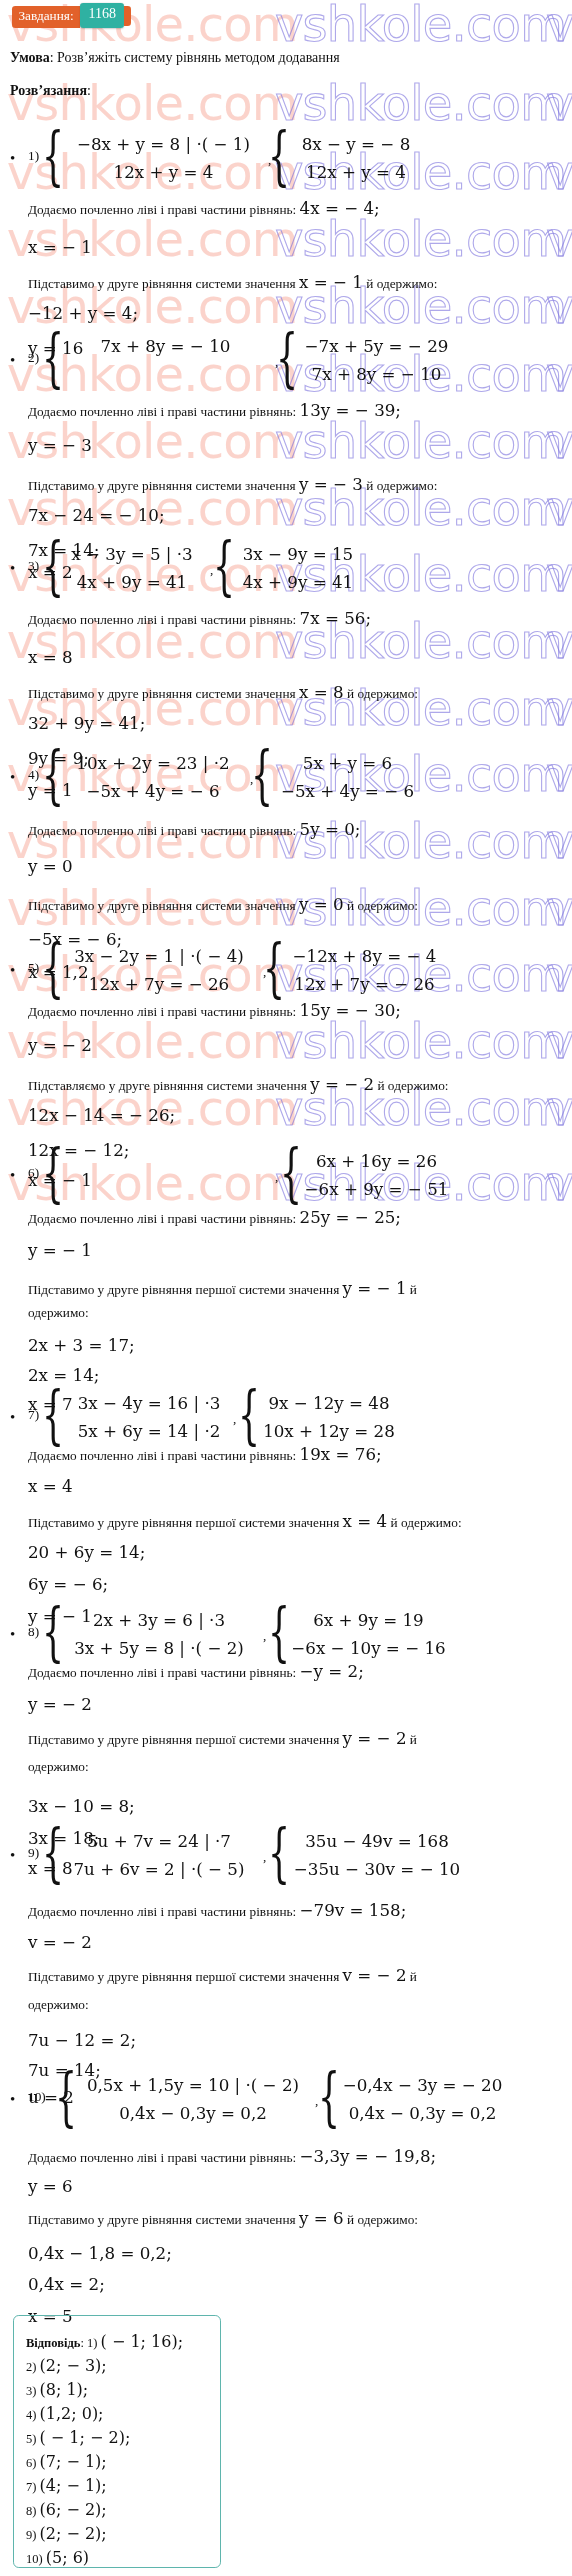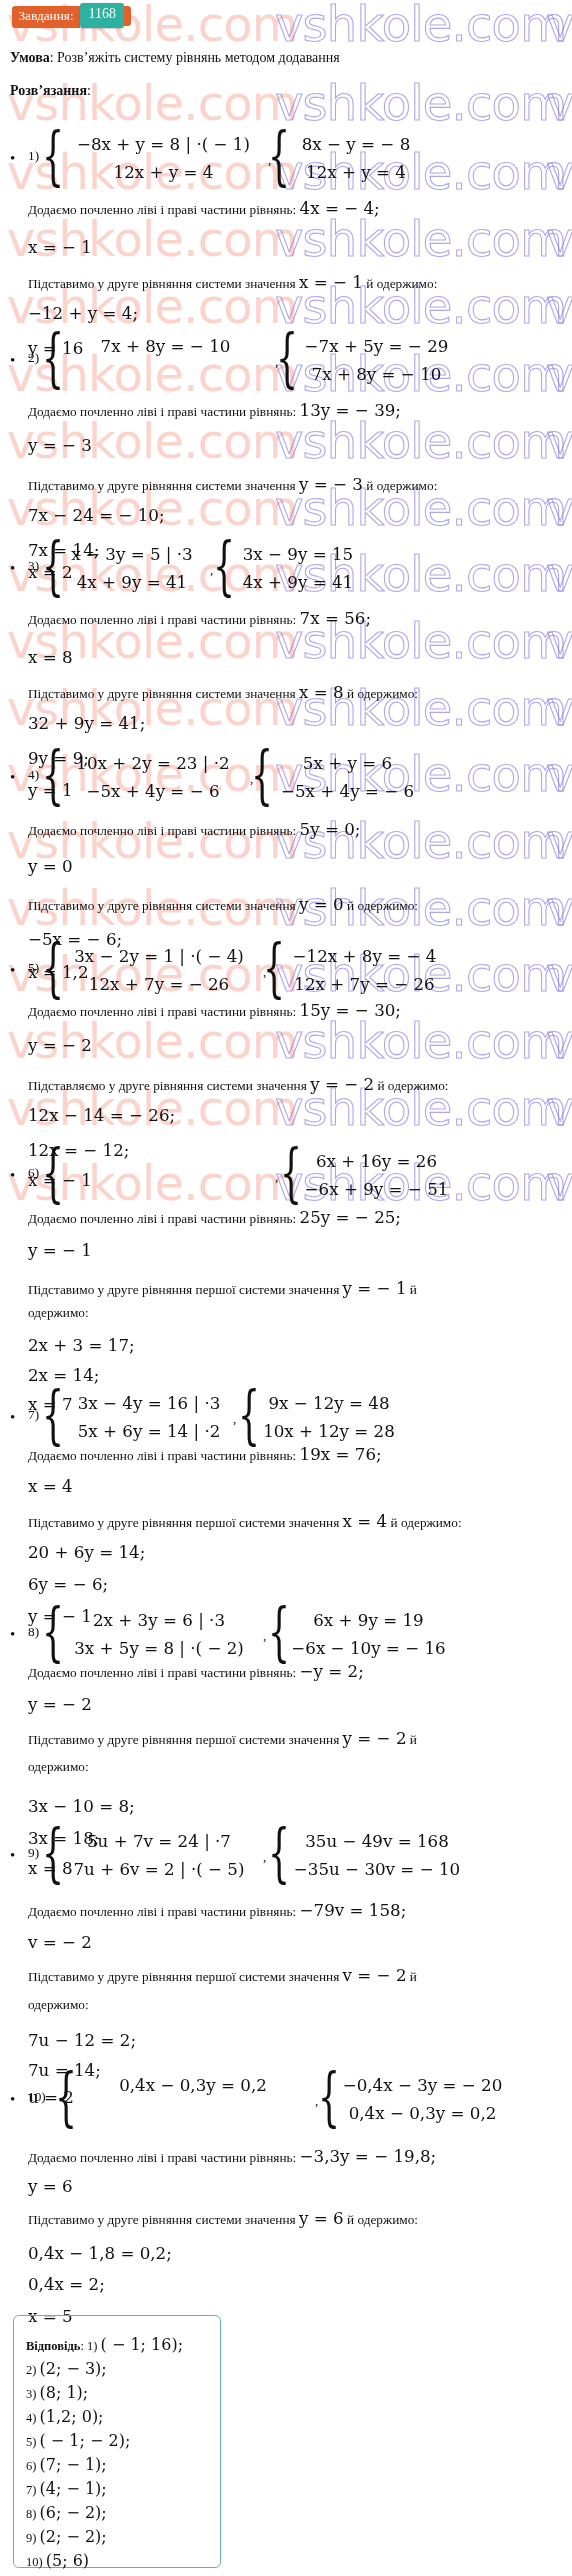--- a/index.html
+++ b/index.html
@@ -23,21 +23,21 @@
   .item { position: absolute; left: 0; width: 573px; }
   .bullet { position: absolute; left: 10px; top: 25px; font-size: 15px; }
   .num { position: absolute; left: 28px; top: 23px; font-size: 13.3px; }
   .brace { position: absolute; top: 0; font-family: "DejaVu Serif", serif; font-size: 63px; line-height: 63px; font-weight: 100; transform: scaleX(0.55); transform-origin: left top; color: #111; }
   .eqs { position: absolute; top: 5px; font-family: "DejaVu Serif", serif; font-size: 16.7px; line-height: 28px; text-align: center; }
   .comma { position: absolute; top: 27px; font-size: 13.3px; }
   .line { position: absolute; left: 28px; font-size: 13.3px; white-space: nowrap; }
   .math { font-family: "DejaVu Serif", serif; font-size: 16.7px; }
   .mathline { position: absolute; left: 28px; font-family: "DejaVu Serif", serif; font-size: 16.7px; white-space: nowrap; }
   .answer-box { position: absolute; left: 13.3px; top: 2315px; width: 208px; height: 253px; border: 1.7px solid #5fb5ad; border-radius: 5.8px; box-sizing: border-box; padding: 15px 11.7px 8.3px 11.7px; }
-  .ans-line { font-size: 12.5px; height: 24px; line-height: 28px; white-space: nowrap; }
+  .ans-line { font-size: 12.5px; height: 24px; line-height: 21px; white-space: nowrap; }
   .ans-line .math { font-size: 16px; }
 </style>
 </head>
 <body>
 
 <div class="wm-layer" id="wm-layer">
     <span class="wm red" style="top: 0px;">vshkole.com</span>
     <span class="wm outline" style="top: 0px;">vshkole.com</span>
     <span class="wm outline2" style="top: 0px;">vshkole.com</span>
     <span class="wm red" style="top: 79px;">vshkole.com</span>
@@ -295,20 +295,21 @@
         <div class="line" style="top:175px">одержимо:</div>
         <div class="mathline" style="top:208px">7u − 12 = 2;</div>
         <div class="mathline" style="top:238px">7u = 14;</div>
         <div class="mathline" style="top:265px">u = 2</div>
       </div>
       <div class="item" style="top: 2066px;">
         <span class="bullet">•</span>
         <span class="num">10)</span>
         <span class="brace" style="left:55px">{</span>
         <div class="eqs" style="left:68px;width:250px">
+          <div>0,5x + 1,5y = 10 | ·( − 2)</div>
           <div>0,4x − 0,3y = 0,2</div>
         </div>
         <span class="comma" style="left:315px">,</span>
         <span class="brace" style="left:318px">{</span>
         <div class="eqs" style="left:331px;width:183px">
           <div>−0,4x − 3y = − 20</div>
           <div>0,4x − 0,3y = 0,2</div>
         </div>
         <div class="line" style="top:80px"><span>Додаємо почленно ліві і праві частини рівнянь: </span><span class="math">−3,3y = − 19,8;</span></div>
         <div class="mathline" style="top:110px">y = 6</div>

